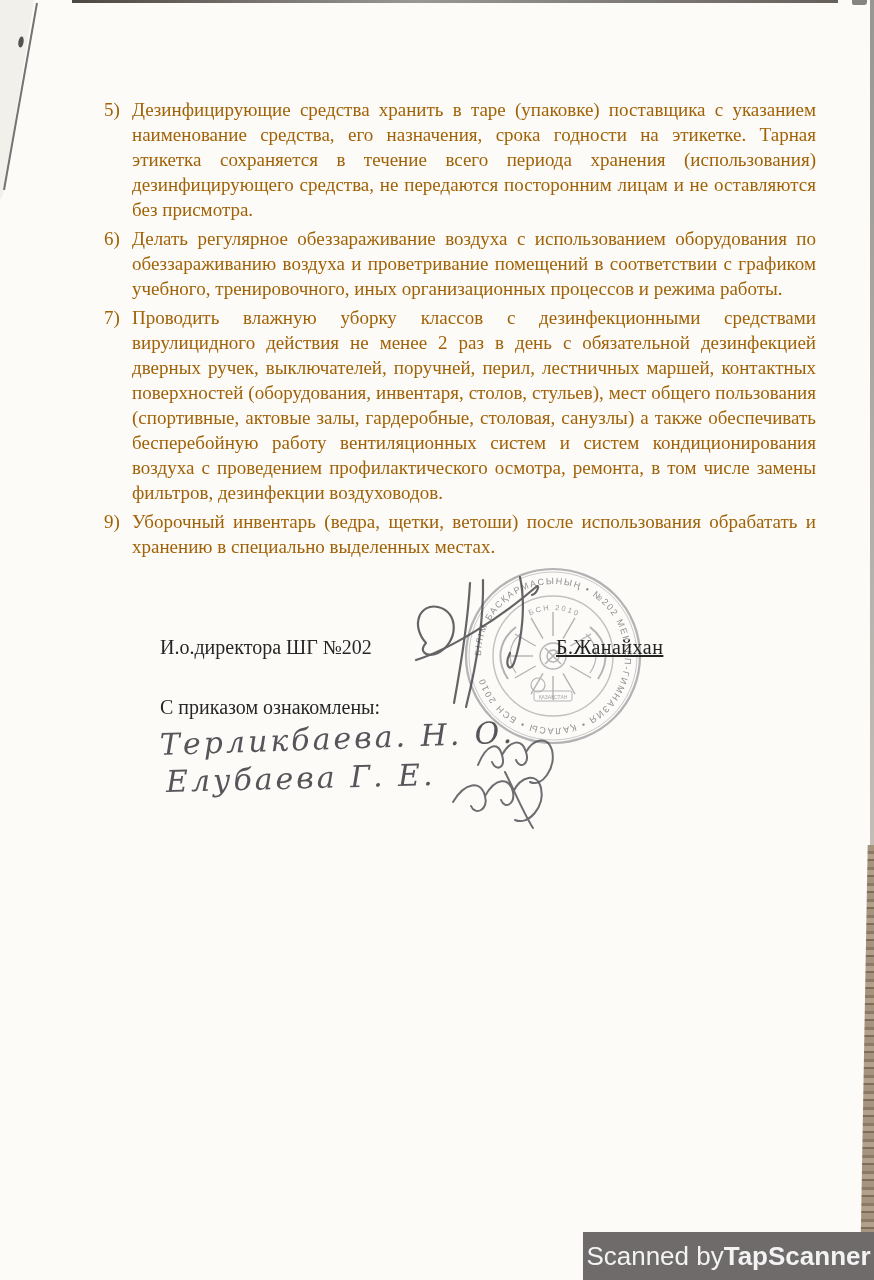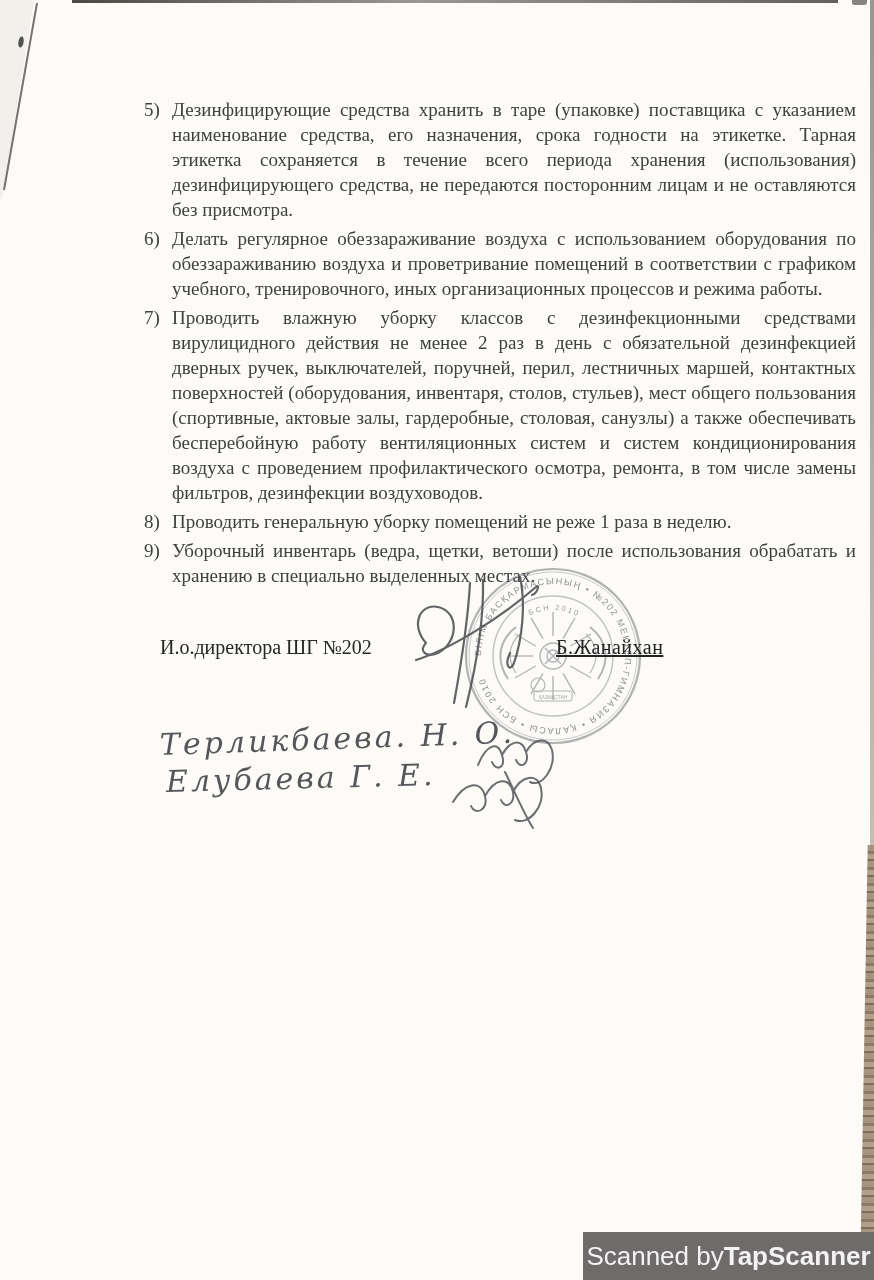--- a/index.html
+++ b/index.html
@@ -13,21 +13,21 @@
     background:linear-gradient(90deg, rgba(58,52,46,.9), rgba(58,52,46,.5) 45%, rgba(58,52,46,.78));}
   .edge-top-right-mark{position:absolute;left:852px;top:0;width:15px;height:5px;
     background:rgba(72,66,60,.65);border-radius:0 0 3px 2px;}
   .corner-left-svg{position:absolute;left:0;top:0;}
   .edge-right-thin{position:absolute;right:0;top:0;width:4px;height:850px;
     background:linear-gradient(180deg, rgba(70,68,66,.55), rgba(118,104,88,.42));}
   .edge-right-wood{position:absolute;right:0;top:845px;width:14px;height:435px;
     background:repeating-linear-gradient(180deg,#a5937f 0 6px,#8d7a66 6px 9px,#b3a08a 9px 14px,#7e6c58 14px 16px);
     clip-path:polygon(55% 0, 100% 0, 100% 100%, 0% 100%);}
   
-  .doc-list{position:absolute;left:104px;top:97px;width:712px;color:#404040;margin-left:40px;}
+  .doc-list{position:absolute;left:104px;top:97px;width:712px;color:#a16207;}
   .doc-item{font-size:19px;line-height:25px;text-align:justify;
     padding-left:28px;text-indent:-28px;margin:0 0 4px 0;}
   .doc-item .num{display:inline-block;width:28px;text-indent:0;}
   
   .sig-title{position:absolute;left:160px;top:636px;font-size:20px;color:#262626;text-align:center;}
   .sig-name{position:absolute;left:556px;top:636px;font-size:20px;color:#222;letter-spacing:.5px;z-index:4;text-decoration:underline;}
   .ack-label{position:absolute;left:160px;top:696px;font-size:20px;color:#262626;}
   .hw{position:absolute;font-family:"DejaVu Serif", serif;font-style:italic;
     color:#55555a;letter-spacing:3px;transform-origin:left center;z-index:4;}
   .hw1{left:160px;top:727px;font-size:30px;transform:rotate(-2deg);}
@@ -53,26 +53,26 @@
     <line x1="37" y1="3" x2="4" y2="190" stroke="#3c3c3c" stroke-width="2" opacity="0.7"></line>
     <ellipse cx="21" cy="42" rx="2.6" ry="5.5" fill="#2a2a2a" opacity="0.8" transform="rotate(10 21 42)"></ellipse>
   </svg>
   <div class="edge-right-thin"></div>
   <div class="edge-right-wood"></div>
 
   <div class="doc-list">
     <div class="doc-item"><span class="num">5)</span><span>Дезинфицирующие средства хранить в таре (упаковке) поставщика с указанием наименование средства, его назначения, срока годности на этикетке. Тарная этикетка сохраняется в течение всего периода хранения (использования) дезинфицирующего средства, не передаются посторонним лицам и не оставляются без присмотра.</span></div>
     <div class="doc-item"><span class="num">6)</span><span>Делать регулярное обеззараживание воздуха с использованием оборудования по обеззараживанию воздуха и проветривание помещений в соответствии с графиком учебного, тренировочного, иных организационных процессов и режима работы.</span></div>
     <div class="doc-item"><span class="num">7)</span><span>Проводить влажную уборку классов с дезинфекционными средствами вирулицидного действия не менее 2 раз в день с обязательной дезинфекцией дверных ручек, выключателей, поручней, перил, лестничных маршей, контактных поверхностей (оборудования, инвентаря, столов, стульев), мест общего пользования (спортивные, актовые залы, гардеробные, столовая, санузлы) а также обеспечивать бесперебойную работу вентиляционных систем и систем кондиционирования воздуха с проведением профилактического осмотра, ремонта, в том числе замены фильтров, дезинфекции воздуховодов.</span></div>
-    <div class="doc-item"><span class="num">8)</span><span>Проводить генеральную уборку помещений не реже 1 раза в неделю.</span></div>
     <div class="doc-item"><span class="num">9)</span><span>Уборочный инвентарь (ведра, щетки, ветоши) после использования обрабатать и хранению в специально выделенных местах.</span></div>
   </div>
 
   <div class="sig-title">И.о.директора ШГ №202</div>
   <div class="sig-name">Б.Жанайхан</div>
+  <div class="ack-label">С приказом ознакомлены:</div>
 
   <svg class="seal" viewBox="0 0 190 190">
     <defs>
       <path id="ringPath" d="M95,95 m-72,0 a72,72 0 1,1 144,0 a72,72 0 1,1 -144,0"></path>
       <path id="innerArc" d="M50,75 A52,52 0 0 1 140,75"></path>
     </defs>
     <g stroke="#6a6a70" fill="none">
       <circle cx="95" cy="95" r="87" stroke-width="2.2" opacity="0.5"></circle>
       <circle cx="95" cy="95" r="84" stroke-width="1" opacity="0.35"></circle>
       <circle cx="95" cy="95" r="60" stroke-width="1.4" opacity="0.4"></circle>

